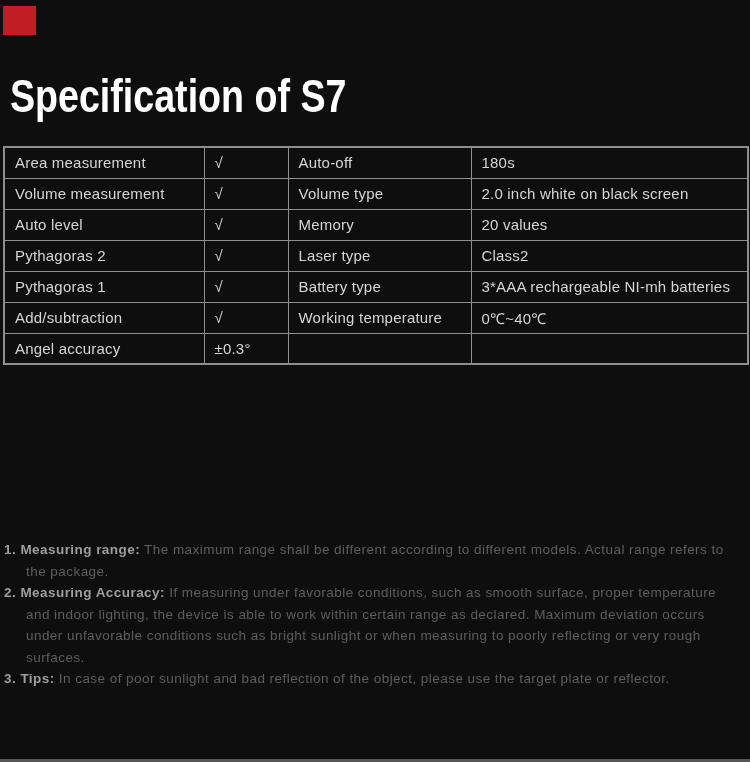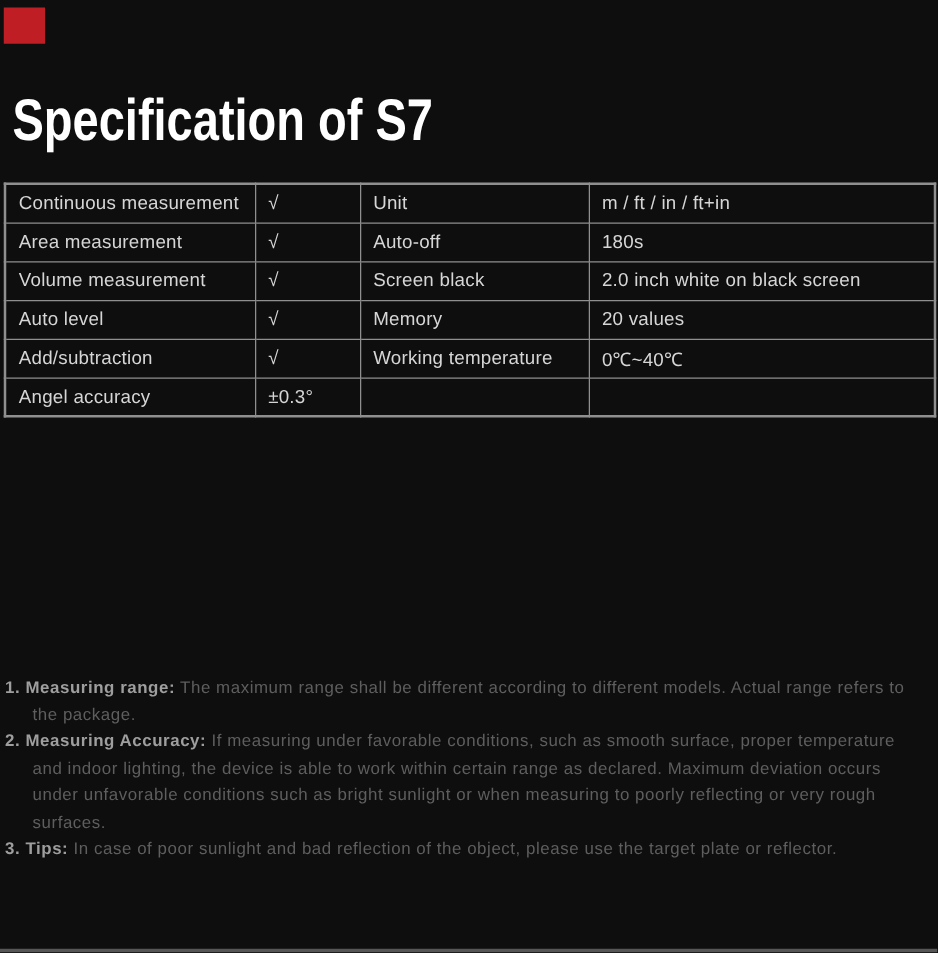--- a/index.html
+++ b/index.html
@@ -100,42 +100,48 @@
 
   <table class="spec">
     <colgroup id="spec-cols">
         <col style="width: 200px;">
         <col style="width: 84px;">
         <col style="width: 183px;">
         <col style="width: 277px;">
       </colgroup>
     <tbody id="spec-tbody">
         <tr>
-          <td><span>Continuous measurement</span></td>
-          <td><span>√</span></td>
-          <td><span>Unit</span></td>
-          <td><span>m / ft / in / ft+in</span></td>
-        </tr>
-        <tr>
           <td><span>Area measurement</span></td>
           <td><span>√</span></td>
           <td><span>Auto-off</span></td>
           <td><span>180s</span></td>
         </tr>
         <tr>
           <td><span>Volume measurement</span></td>
           <td><span>√</span></td>
-          <td><span>Screen black</span></td>
+          <td><span>Volume type</span></td>
           <td><span>2.0 inch white on black screen</span></td>
         </tr>
         <tr>
           <td><span>Auto level</span></td>
           <td><span>√</span></td>
           <td><span>Memory</span></td>
           <td><span>20 values</span></td>
+        </tr>
+        <tr>
+          <td><span>Pythagoras 2</span></td>
+          <td><span>√</span></td>
+          <td><span>Laser type</span></td>
+          <td><span>Class2</span></td>
+        </tr>
+        <tr>
+          <td><span>Pythagoras 1</span></td>
+          <td><span>√</span></td>
+          <td><span>Battery type</span></td>
+          <td><span>3*AAA rechargeable NI-mh batteries</span></td>
         </tr>
         <tr>
           <td><span>Add/subtraction</span></td>
           <td><span>√</span></td>
           <td><span>Working temperature</span></td>
           <td><span>0℃~40℃</span></td>
         </tr>
         <tr>
           <td><span>Angel accuracy</span></td>
           <td><span>±0.3°</span></td>

